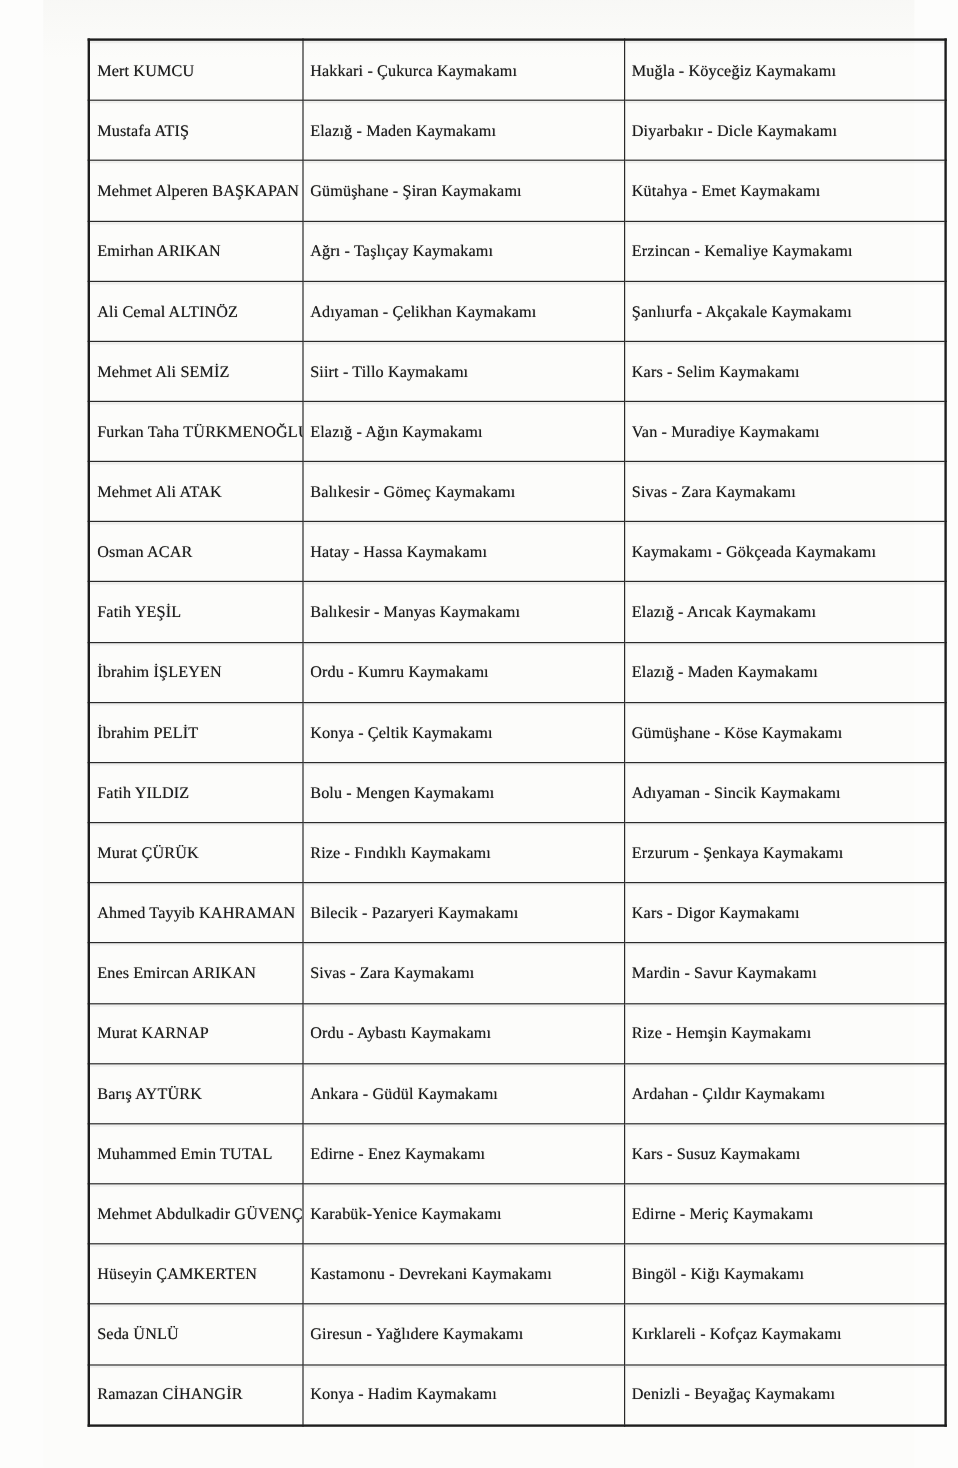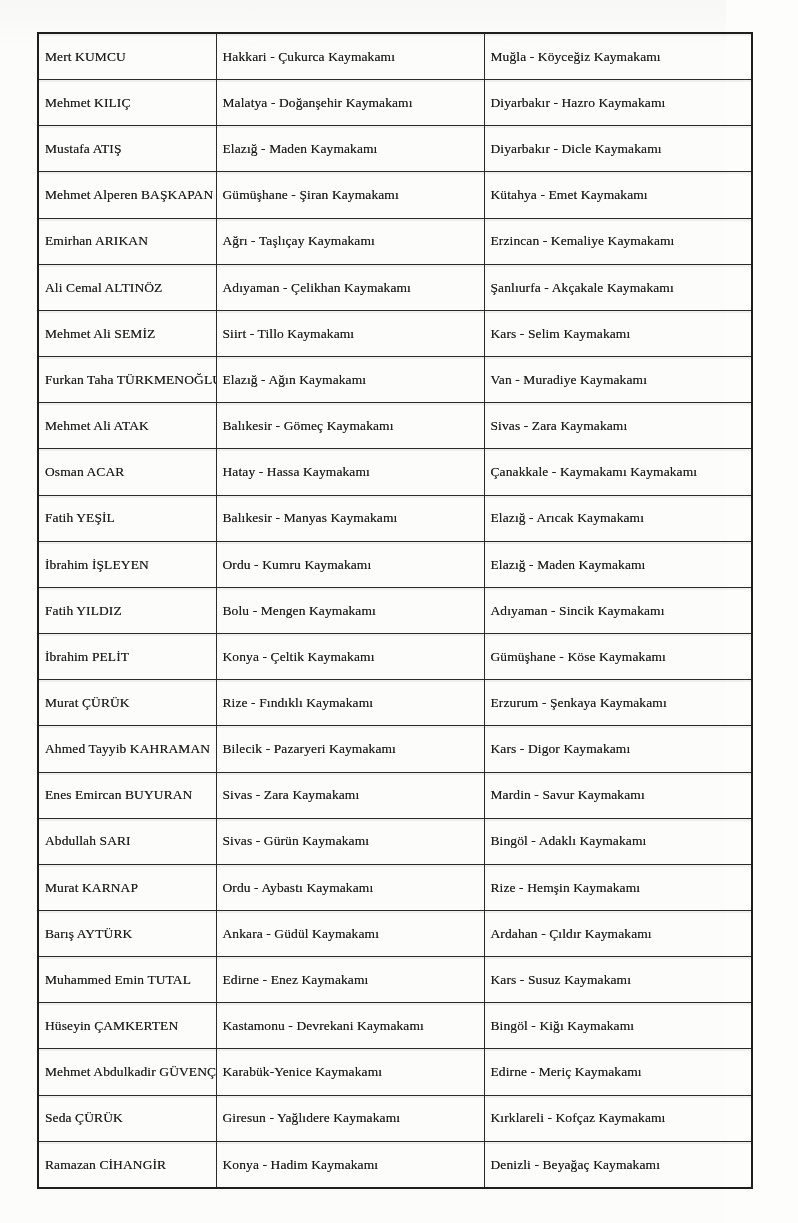--- a/index.html
+++ b/index.html
@@ -13,20 +13,21 @@
     font-family: "Liberation Serif", "DejaVu Serif", serif;
     overflow: hidden;
   }
   .page {
     position: relative;
     width: 726px;
     height: 1223px;
     background:
       linear-gradient(180deg, rgba(235,235,232,0.25) 0%, rgba(255,255,255,0) 4%),
       #fcfcfa;
+    margin-left: 36px;
   }
   table.appointments {
     position: absolute;
     left: 37px;
     top: 32px;
     width: 714px;
     height: 1157px;
     border-collapse: collapse;
     table-layout: fixed;
     border: 2.5px solid #1e1e1e;
@@ -60,25 +61,20 @@
       <col class="col-current">
       <col class="col-new">
     </colgroup>
     <tbody id="table-body">
         <tr>
           <td>Mert KUMCU</td>
           <td>Hakkari - Çukurca Kaymakamı</td>
           <td>Muğla - Köyceğiz Kaymakamı</td>
         </tr>
         <tr>
-          <td>Mehmet KILIÇ</td>
-          <td>Malatya - Doğanşehir Kaymakamı</td>
-          <td>Diyarbakır - Hazro Kaymakamı</td>
-        </tr>
-        <tr>
           <td>Mustafa ATIŞ</td>
           <td>Elazığ - Maden Kaymakamı</td>
           <td>Diyarbakır - Dicle Kaymakamı</td>
         </tr>
         <tr>
           <td>Mehmet Alperen BAŞKAPAN</td>
           <td>Gümüşhane - Şiran Kaymakamı</td>
           <td>Kütahya - Emet Kaymakamı</td>
         </tr>
         <tr>
@@ -102,89 +98,84 @@
           <td>Van - Muradiye Kaymakamı</td>
         </tr>
         <tr>
           <td>Mehmet Ali ATAK</td>
           <td>Balıkesir - Gömeç Kaymakamı</td>
           <td>Sivas - Zara Kaymakamı</td>
         </tr>
         <tr>
           <td>Osman ACAR</td>
           <td>Hatay - Hassa Kaymakamı</td>
-          <td>Çanakkale - Kaymakamı Kaymakamı</td>
+          <td>Kaymakamı - Gökçeada Kaymakamı</td>
         </tr>
         <tr>
           <td>Fatih YEŞİL</td>
           <td>Balıkesir - Manyas Kaymakamı</td>
           <td>Elazığ - Arıcak Kaymakamı</td>
         </tr>
         <tr>
           <td>İbrahim İŞLEYEN</td>
           <td>Ordu - Kumru Kaymakamı</td>
           <td>Elazığ - Maden Kaymakamı</td>
         </tr>
         <tr>
+          <td>İbrahim PELİT</td>
+          <td>Konya - Çeltik Kaymakamı</td>
+          <td>Gümüşhane - Köse Kaymakamı</td>
+        </tr>
+        <tr>
           <td>Fatih YILDIZ</td>
           <td>Bolu - Mengen Kaymakamı</td>
           <td>Adıyaman - Sincik Kaymakamı</td>
-        </tr>
-        <tr>
-          <td>İbrahim PELİT</td>
-          <td>Konya - Çeltik Kaymakamı</td>
-          <td>Gümüşhane - Köse Kaymakamı</td>
         </tr>
         <tr>
           <td>Murat ÇÜRÜK</td>
           <td>Rize - Fındıklı Kaymakamı</td>
           <td>Erzurum - Şenkaya Kaymakamı</td>
         </tr>
         <tr>
           <td>Ahmed Tayyib KAHRAMAN</td>
           <td>Bilecik - Pazaryeri Kaymakamı</td>
           <td>Kars - Digor Kaymakamı</td>
         </tr>
         <tr>
-          <td>Enes Emircan BUYURAN</td>
+          <td>Enes Emircan ARIKAN</td>
           <td>Sivas - Zara Kaymakamı</td>
           <td>Mardin - Savur Kaymakamı</td>
-        </tr>
-        <tr>
-          <td>Abdullah SARI</td>
-          <td>Sivas - Gürün Kaymakamı</td>
-          <td>Bingöl - Adaklı Kaymakamı</td>
         </tr>
         <tr>
           <td>Murat KARNAP</td>
           <td>Ordu - Aybastı Kaymakamı</td>
           <td>Rize - Hemşin Kaymakamı</td>
         </tr>
         <tr>
           <td>Barış AYTÜRK</td>
           <td>Ankara - Güdül Kaymakamı</td>
           <td>Ardahan - Çıldır Kaymakamı</td>
         </tr>
         <tr>
           <td>Muhammed Emin TUTAL</td>
           <td>Edirne - Enez Kaymakamı</td>
           <td>Kars - Susuz Kaymakamı</td>
         </tr>
         <tr>
+          <td>Mehmet Abdulkadir GÜVENÇ</td>
+          <td>Karabük-Yenice Kaymakamı</td>
+          <td>Edirne - Meriç Kaymakamı</td>
+        </tr>
+        <tr>
           <td>Hüseyin ÇAMKERTEN</td>
           <td>Kastamonu - Devrekani Kaymakamı</td>
           <td>Bingöl - Kiğı Kaymakamı</td>
         </tr>
         <tr>
-          <td>Mehmet Abdulkadir GÜVENÇ</td>
-          <td>Karabük-Yenice Kaymakamı</td>
-          <td>Edirne - Meriç Kaymakamı</td>
-        </tr>
-        <tr>
-          <td>Seda ÇÜRÜK</td>
+          <td>Seda ÜNLÜ</td>
           <td>Giresun - Yağlıdere Kaymakamı</td>
           <td>Kırklareli - Kofçaz Kaymakamı</td>
         </tr>
         <tr>
           <td>Ramazan CİHANGİR</td>
           <td>Konya - Hadim Kaymakamı</td>
           <td>Denizli - Beyağaç Kaymakamı</td>
         </tr>
       </tbody>
   </table>

